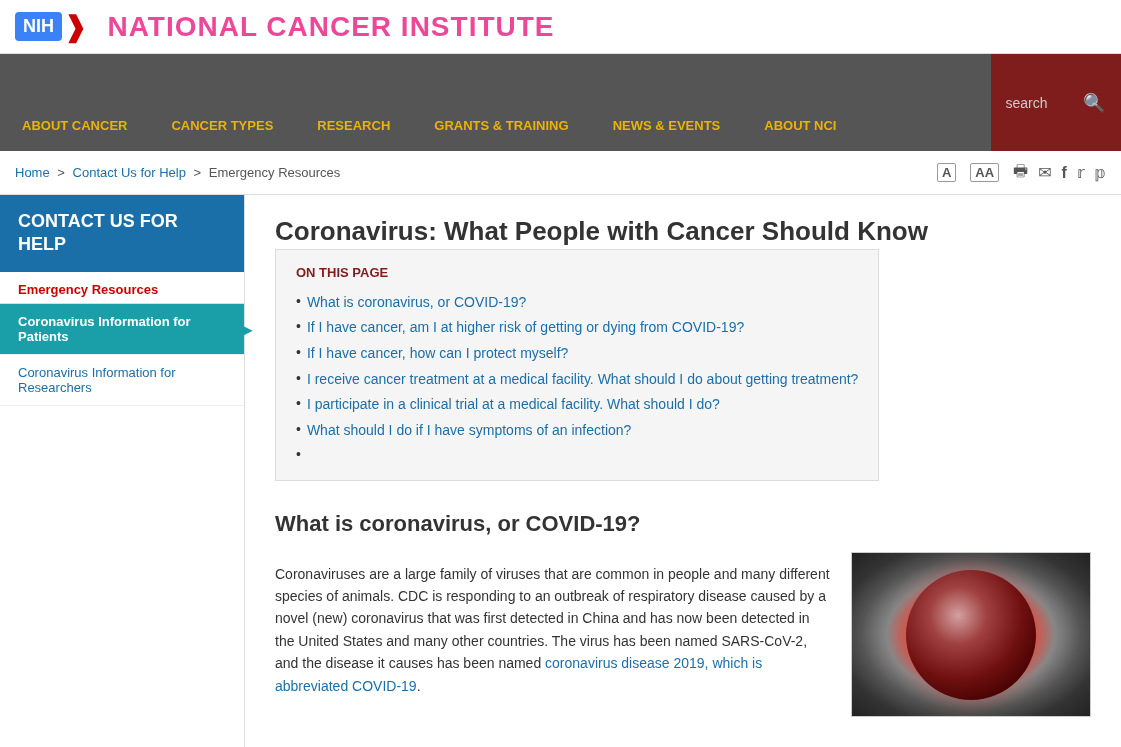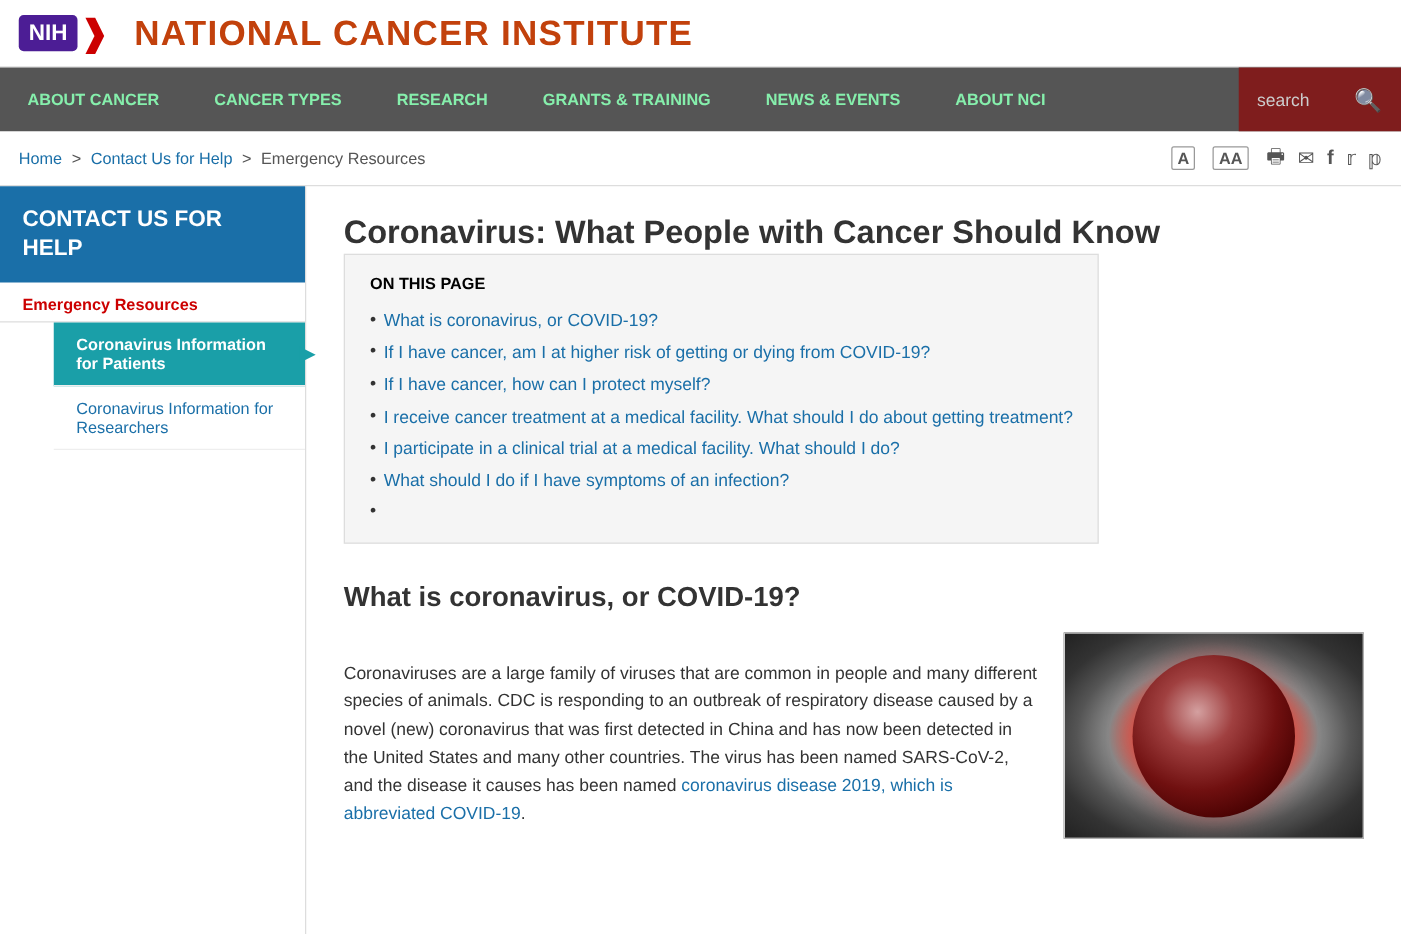--- a/index.html
+++ b/index.html
@@ -1,65 +1,65 @@
 <!DOCTYPE html>
 <html><head>
   <meta charset="utf-8">
   <style>
     * { margin: 0; padding: 0; box-sizing: border-box; }
     body { font-family: Arial, sans-serif; font-size: 14px; color: #333; background: #fff; width: 1121px; }
 
     
     .header { display: flex; align-items: center; padding: 10px 15px; border-bottom: 1px solid #ddd; }
     .nih-logo { display: flex; align-items: center; margin-right: 12px; }
-    .nih-box { background: #4c1d95; color: #fff; font-weight: bold; font-size: 18px; padding: 4px 8px; border-radius: 4px; margin-right: 2px; }
+    .nih-box { background: #3b82f6; color: #fff; font-weight: bold; font-size: 18px; padding: 4px 8px; border-radius: 4px; margin-right: 2px; }
     .nih-chevron { color: #c00; font-size: 28px; font-weight: bold; margin-right: 8px; }
-    .nci-title { color: #c2410c; font-size: 28px; font-weight: bold; letter-spacing: 1px; }
+    .nci-title { color: #ec4899; font-size: 28px; font-weight: bold; letter-spacing: 1px; }
 
     
     .nav { background: #555; display: flex; align-items: stretch; }
-    .nav-item { color: #86efac; font-size: 13px; font-weight: bold; padding: 18px 22px; cursor: pointer; text-decoration: none; display: flex; align-items: center; white-space: nowrap; }
+    .nav-item { color: #eab308; font-size: 13px; font-weight: bold; padding: 18px 22px; cursor: pointer; text-decoration: none; display: flex; align-items: center; white-space: nowrap; margin-top: 46px; }
     .nav-search { margin-left: auto; display: flex; align-items: center; background: #7f1d1d; padding: 0 15px; gap: 28px; }
     .nav-search-text { color: #ccc; font-size: 14px; margin-right: 8px; }
     .search-icon-nav { color: #fff; font-size: 18px; cursor: pointer; }
 
     
     .breadcrumb-bar { display: flex; justify-content: space-between; align-items: center; padding: 8px 15px; border-bottom: 1px solid #ddd; }
     .breadcrumb { font-size: 13px; color: #555; }
     .breadcrumb a { color: #1a6fa8; text-decoration: none; }
     .breadcrumb-sep { margin: 0 4px; color: #555; }
     .social-icons { display: flex; align-items: center; gap: 10px; }
     .social-icon { color: #555; font-size: 16px; cursor: pointer; text-decoration: none; }
     .font-icon { color: #555; font-size: 13px; font-weight: bold; cursor: pointer; border: 1px solid #999; padding: 1px 4px; border-radius: 2px; margin-right: 4px; }
 
     
     .main-layout { display: flex; min-height: 600px; }
 
     
     .sidebar { width: 245px; min-width: 245px; border-right: 1px solid #ddd; }
     .sidebar-header { background: #1a6fa8; color: #fff; font-size: 18px; font-weight: bold; padding: 15px 18px; line-height: 1.3; }
     .sidebar-section-title { color: #c00; font-size: 13px; font-weight: bold; padding: 10px 18px 6px; border-bottom: 1px solid #ddd; }
-    .sidebar-item { padding: 10px 18px; font-size: 13px; cursor: pointer; border-bottom: 1px solid #eee; margin-left: 43px; }
+    .sidebar-item { padding: 10px 18px; font-size: 13px; cursor: pointer; border-bottom: 1px solid #eee; }
     .sidebar-item.active { background: #1a9fa8; color: #fff; font-weight: bold; position: relative; }
     .sidebar-item.active::after { content: '▶'; position: absolute; right: -8px; top: 50%; transform: translateY(-50%); color: #1a9fa8; font-size: 16px; }
     .sidebar-item:not(.active) a { color: #1a6fa8; text-decoration: none; }
 
     
     .content { flex: 1; padding: 20px 30px; }
     .page-title { font-size: 26px; font-weight: bold; color: #333; line-height: 1.3; }
     .on-this-page { background: #f5f5f5; border: 1px solid #ddd; padding: 15px 20px; margin-bottom: 30px; display: inline-block; min-width: 400px; }
-    .on-this-page-title { font-size: 13px; font-weight: bold; color: #000000; text-transform: uppercase; margin-bottom: 10px; }
+    .on-this-page-title { font-size: 13px; font-weight: bold; color: #7f1d1d; text-transform: uppercase; margin-bottom: 10px; }
     .toc-list { list-style: none; }
     .toc-list li { padding: 3px 0; display: flex; align-items: flex-start; }
     .toc-bullet { margin-right: 6px; color: #333; }
     .toc-list a { color: #1a6fa8; text-decoration: none; font-size: 14px; line-height: 1.4; }
 
     .section-title { font-size: 22px; font-weight: bold; color: #333; margin-bottom: 15px; }
     .content-text { font-size: 14px; line-height: 1.6; color: #333; margin-bottom: 10px; max-width: 560px; }
-    .content-row { display: flex; gap: 20px; align-items: flex-end; }
+    .content-row { display: flex; gap: 20px; align-items: center; }
     .text-col { flex: 1; }
     .img-placeholder { width: 240px; min-width: 240px; background: #222; border: 1px solid #ccc; display: flex; align-items: center; justify-content: center; height: 165px; overflow: hidden; }
     .virus-img { width: 100%; height: 100%; background: radial-gradient(ellipse at center, #8b1a1a 0%, #c0392b 20%, #e74c3c 35%, #888 50%, #555 65%, #333 80%, #222 100%); position: relative; display: flex; align-items: center; justify-content: center; }
     .virus-circle { width: 130px; height: 130px; border-radius: 50%; background: radial-gradient(circle at 40% 35%, #d4a0a0 0%, #a04040 25%, #701010 55%, #400 80%, #200 100%); position: relative; box-shadow: 0 0 20px rgba(200,80,80,0.6); }
     .content-link { color: #1a6fa8; text-decoration: none; }
   </style>
 </head>
 <body>
 
 <div class="header">

